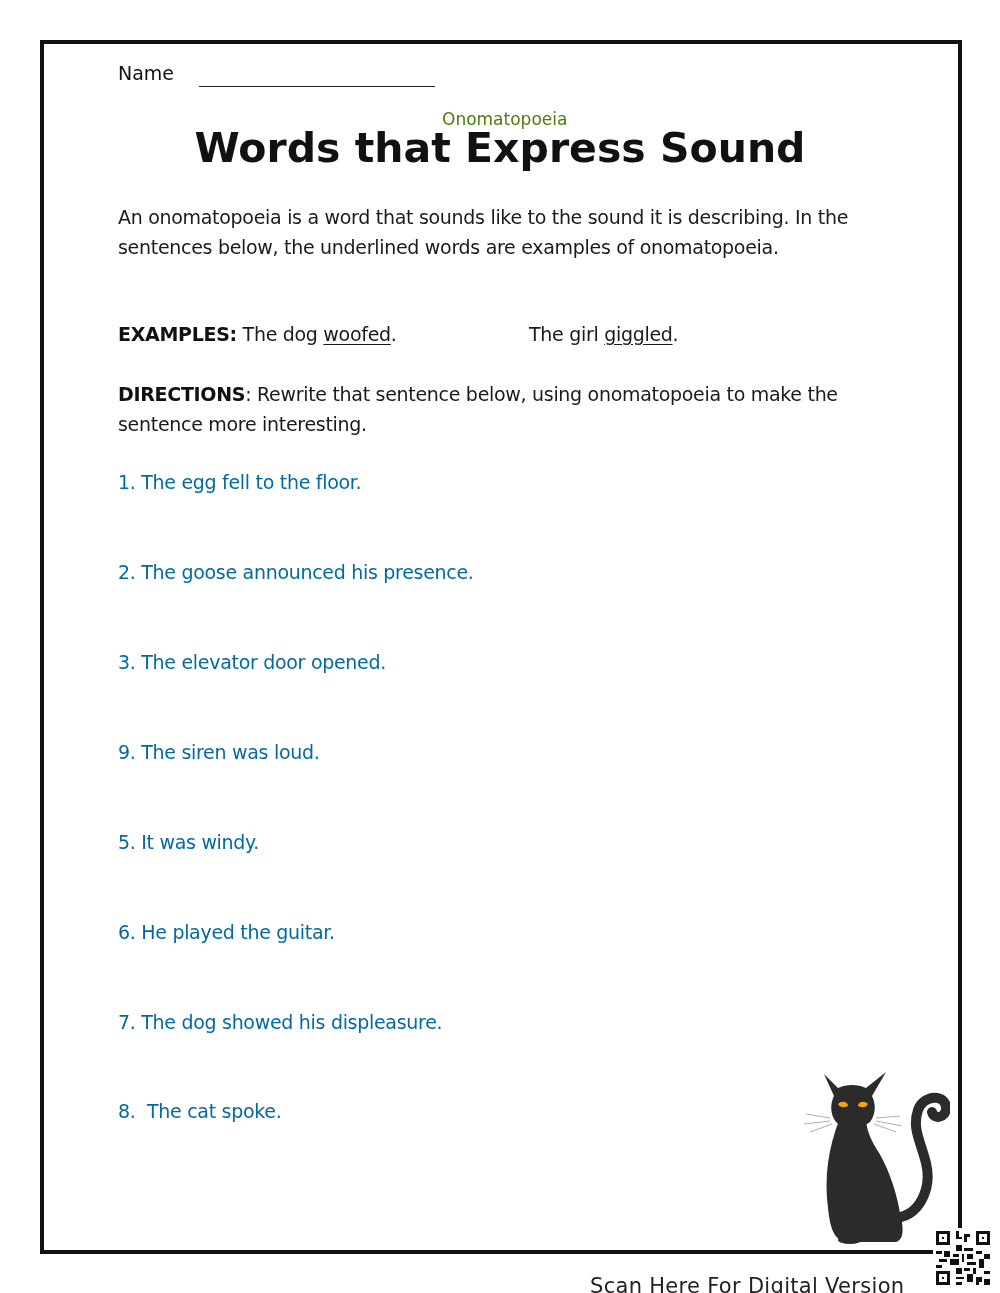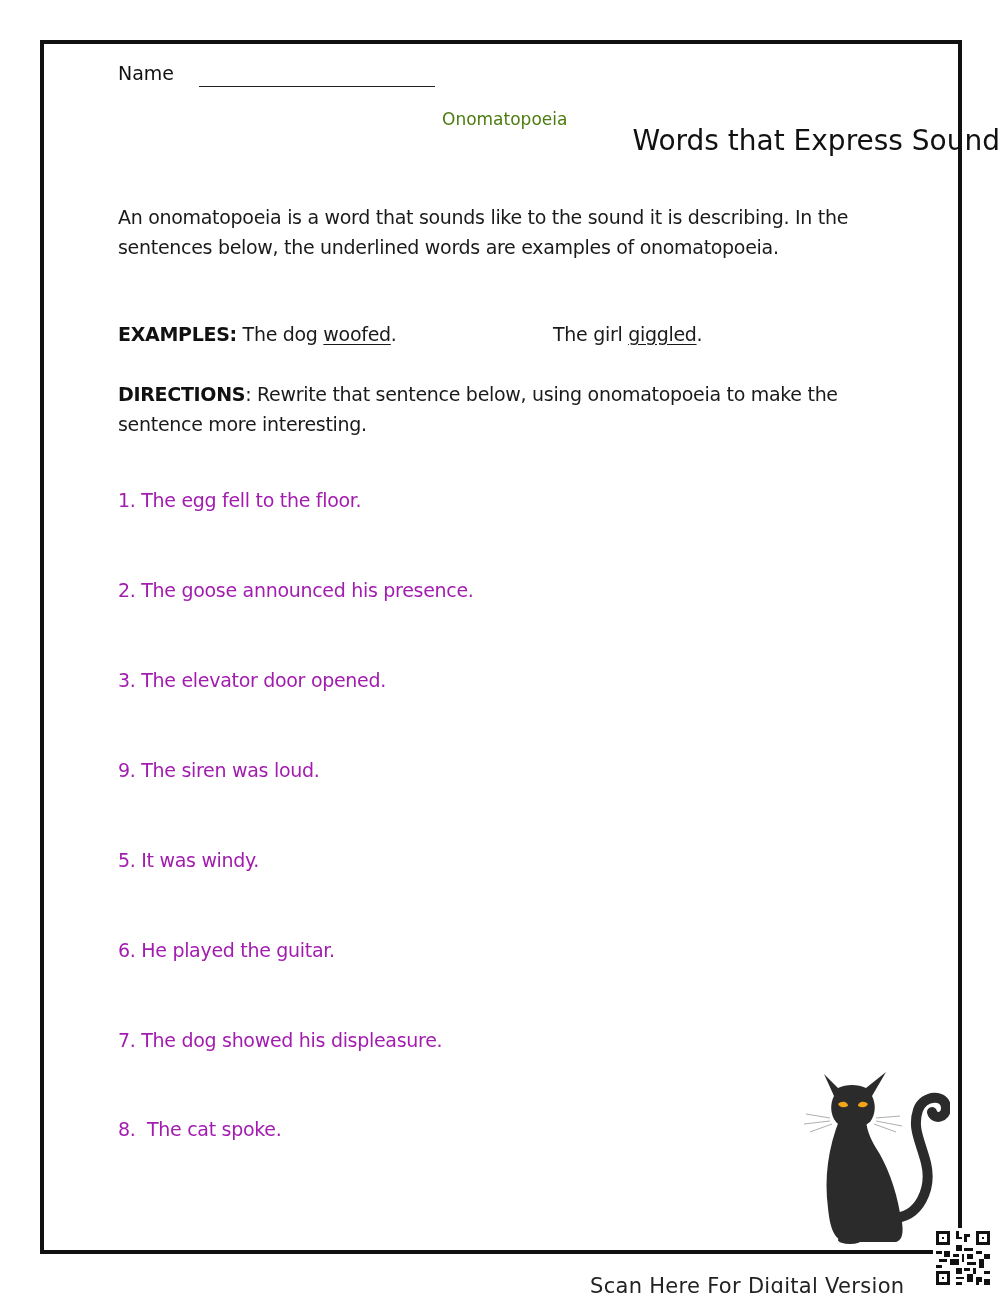--- a/index.html
+++ b/index.html
@@ -2,29 +2,29 @@
 <html><head>
 <meta charset="utf-8">
 <style>
   html, body { margin:0; padding:0; background:#ffffff; }
   body { width:1000px; height:1293px; position:relative; overflow:hidden; font-family:"DejaVu Sans", sans-serif; color:#111; }
   .page-border { position:absolute; left:40px; top:40px; width:914px; height:1206px; border:4px solid #111; box-sizing:content-box; }
   .abs { position:absolute; }
   .name-label { left:118px; top:62px; font-size:19px; font-family:"DejaVu Sans", sans-serif; }
   .name-line { left:199px; top:86px; width:236px; height:0; border-top:1.5px solid #222; }
   .topic { left:442px; top:63px; font-size:17px; font-weight:normal; color:#4d7c0f;margin-top:46px; }
-  .title { left:0; width:1000px; top:124px; text-align:right; font-size:28px; font-weight:normal; color:#111; }
+  .title { left:0; width:1000px; top:124px; text-align:center; font-size:41px; font-weight:bold; color:#111; }
   .para { left:118px; width:770px; font-size:19px; line-height:30px; color:#1a1a1a; font-family:"DejaVu Sans", sans-serif; letter-spacing:-0.3px; }
   .intro { top:202px; }
   .examples { top:319px; }
   .examples b, .directions b { font-weight:bold; color:#111; }
-  .ex2 { position:absolute; left:435px; top:0; }
+  .ex2 { position:absolute; left:411px; top:0; }
   .u { text-decoration:underline; text-underline-offset:3px; }
   .directions { top:379px; }
-  .q { left:118px; font-size:19px; color:#a21caf; letter-spacing:-0.3px;margin-top:18px; }
+  .q { left:118px; font-size:19px; color:#0369a1; letter-spacing:-0.3px; }
   .cat { left:800px; top:1068px; width:150px; height:178px; }
   .qr { left:933px; top:1228px; width:60px; height:60px; background:#fff; }
   .logo { left:10px; top:1324px; height:30px; display:flex; align-items:center; }
   .logo-text { font-size:18px; font-weight:bold; margin-left:6px; letter-spacing:0.2px; }
   .logo-text .w { color:#3a7bd5; }
   .logo-text .z { color:#f5b82e; margin-left:4px; }
   .scan { left:590px; top:1262px; font-size:21px; color:#222; letter-spacing:0.3px;margin-top:12px; }
 </style>
 </head>
 <body>

